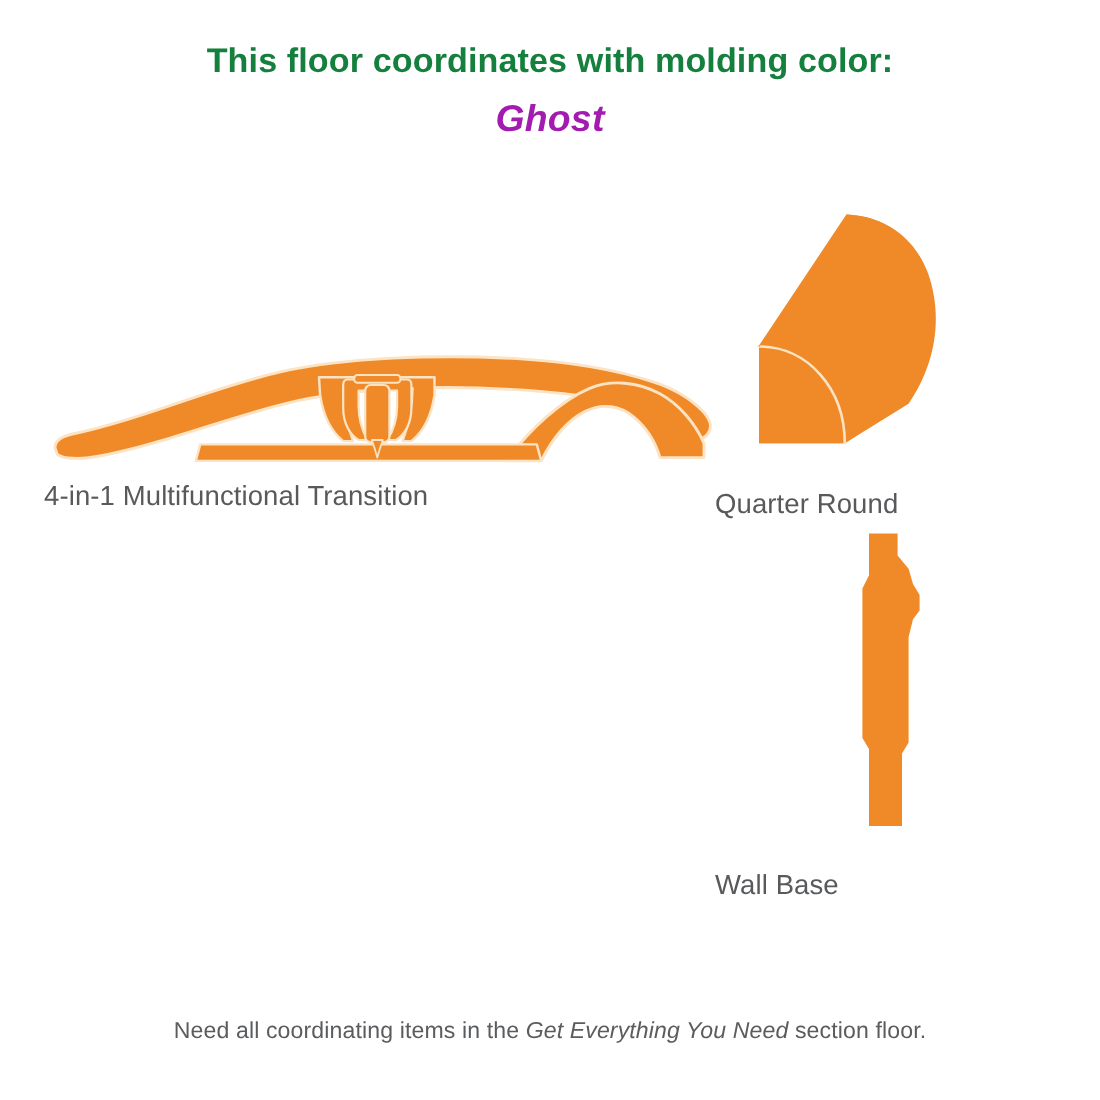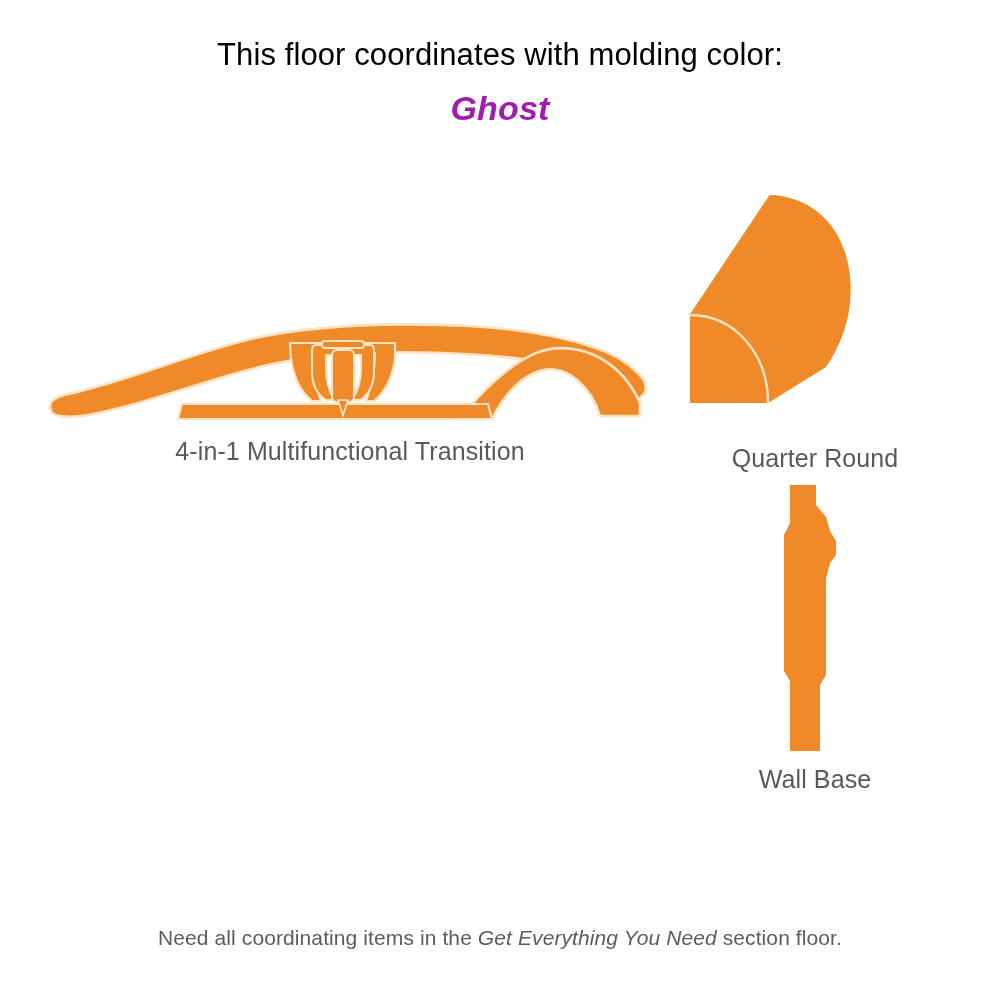--- a/index.html
+++ b/index.html
@@ -23,22 +23,22 @@
   
   .header {
     position: absolute;
     top: 36px;
     left: 0;
     width: 1000px;
     text-align: center;
   }
   .header-line1 {
     font-size: 31px;
-    font-weight: 400;
-    color: #000000;
+    font-weight: 700;
+    color: #15803d;
     letter-spacing: 0.1px;
     line-height: 1.25;
   }
   .header-line2 {
     margin-top: 14px;
     font-size: 34px;
     font-weight: 700;
     font-style: italic;
     color: #a21caf;
     letter-spacing: 0.2px;
@@ -59,21 +59,20 @@
     position: relative;
     width: 100%;
   }
   .cell-art svg {
     display: block;
     width: 100%;
     height: 100%;
     overflow: visible;
   }
   .cell-label {
-    text-align: center;
     font-size: 25px;
     color: #58595b;
     font-weight: 400;
     letter-spacing: 0.1px;
     white-space: nowrap;
   }
 
   
   .cell-transition { left: 40px;  top: 20px;  width: 620px; }
   .cell-transition .cell-art { height: 230px; }
@@ -82,21 +81,21 @@
   .cell-quarter    { left: 650px; top: 0px;   width: 330px; }
   .cell-quarter .cell-art { height: 250px; }
   .cell-quarter .cell-label { margin-top: 19px; }
 
   .cell-stair      { left: 40px;  top: 300px; width: 620px; }
   .cell-stair .cell-art { height: 290px; }
   .cell-stair .cell-label { margin-top: 26px; }
 
   .cell-wallbase   { left: 650px; top: 300px; width: 330px; }
   .cell-wallbase .cell-art { height: 290px; }
-  .cell-wallbase .cell-label { }
+  .cell-wallbase .cell-label { margin-top: 26px; }
 
   
   .footer {
     position: absolute;
     bottom: 50px;
     left: 0;
     width: 1000px;
     text-align: center;
     font-size: 21px;
     color: #5b5c5e;

